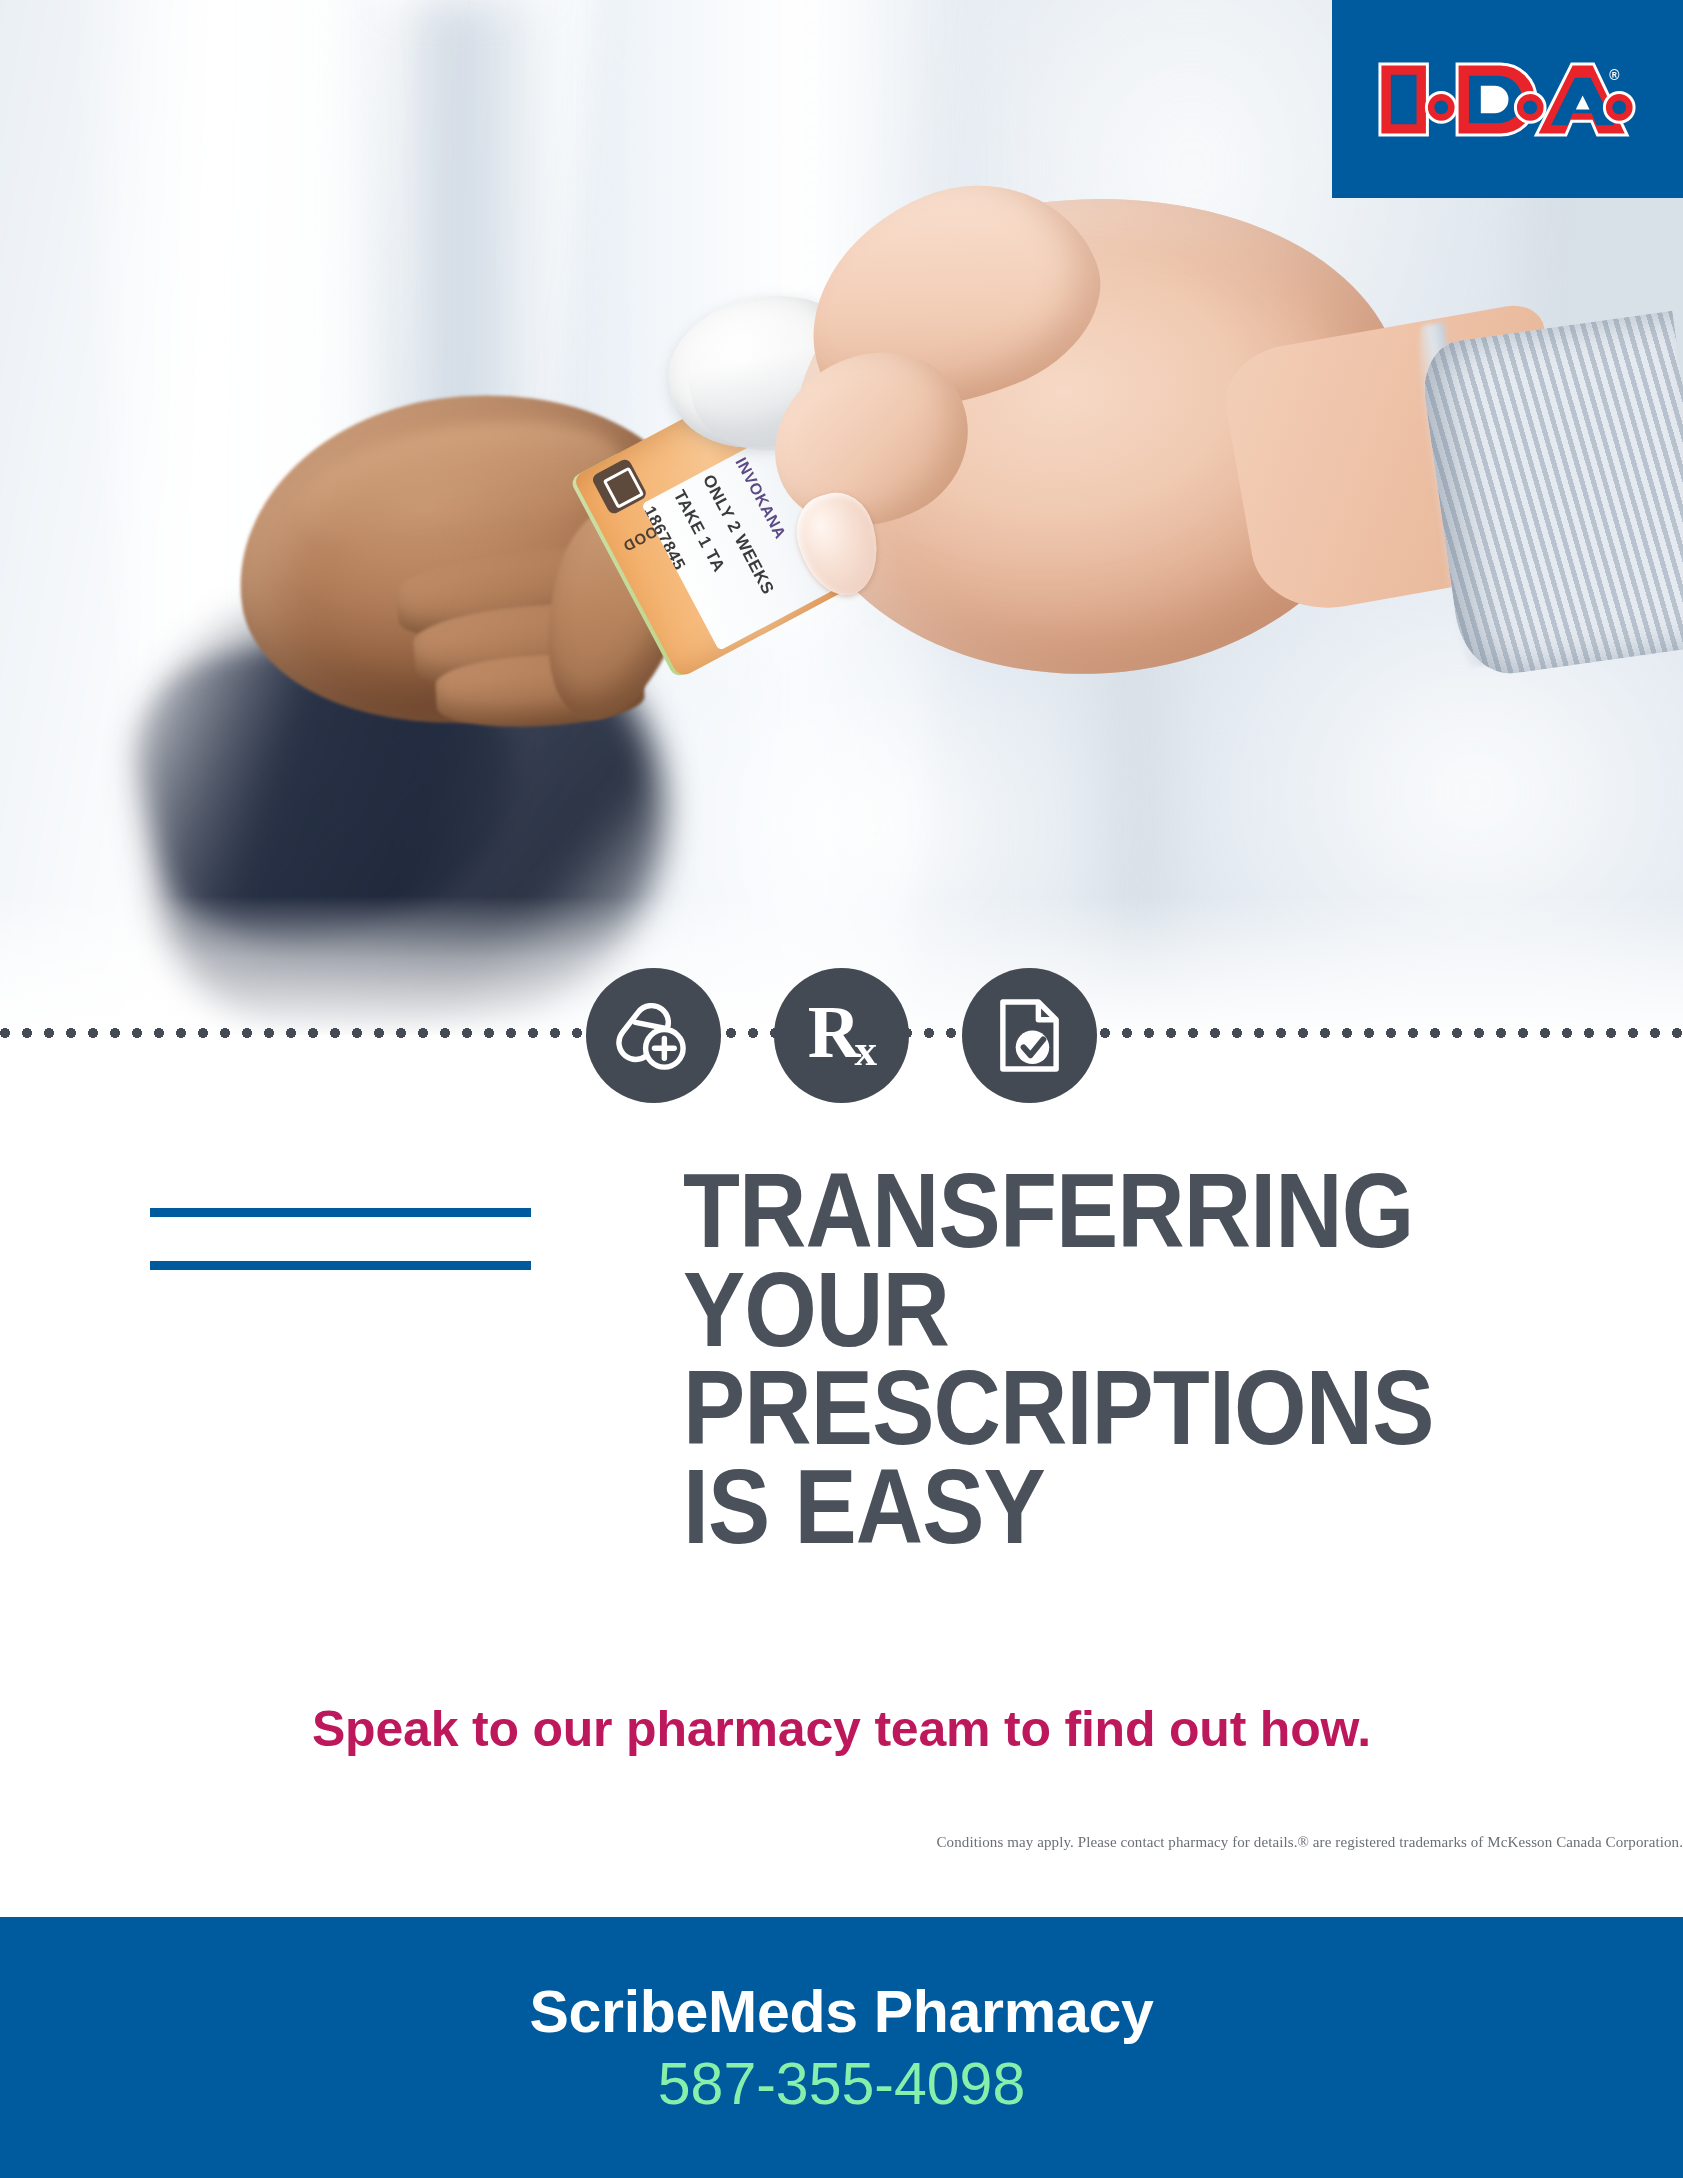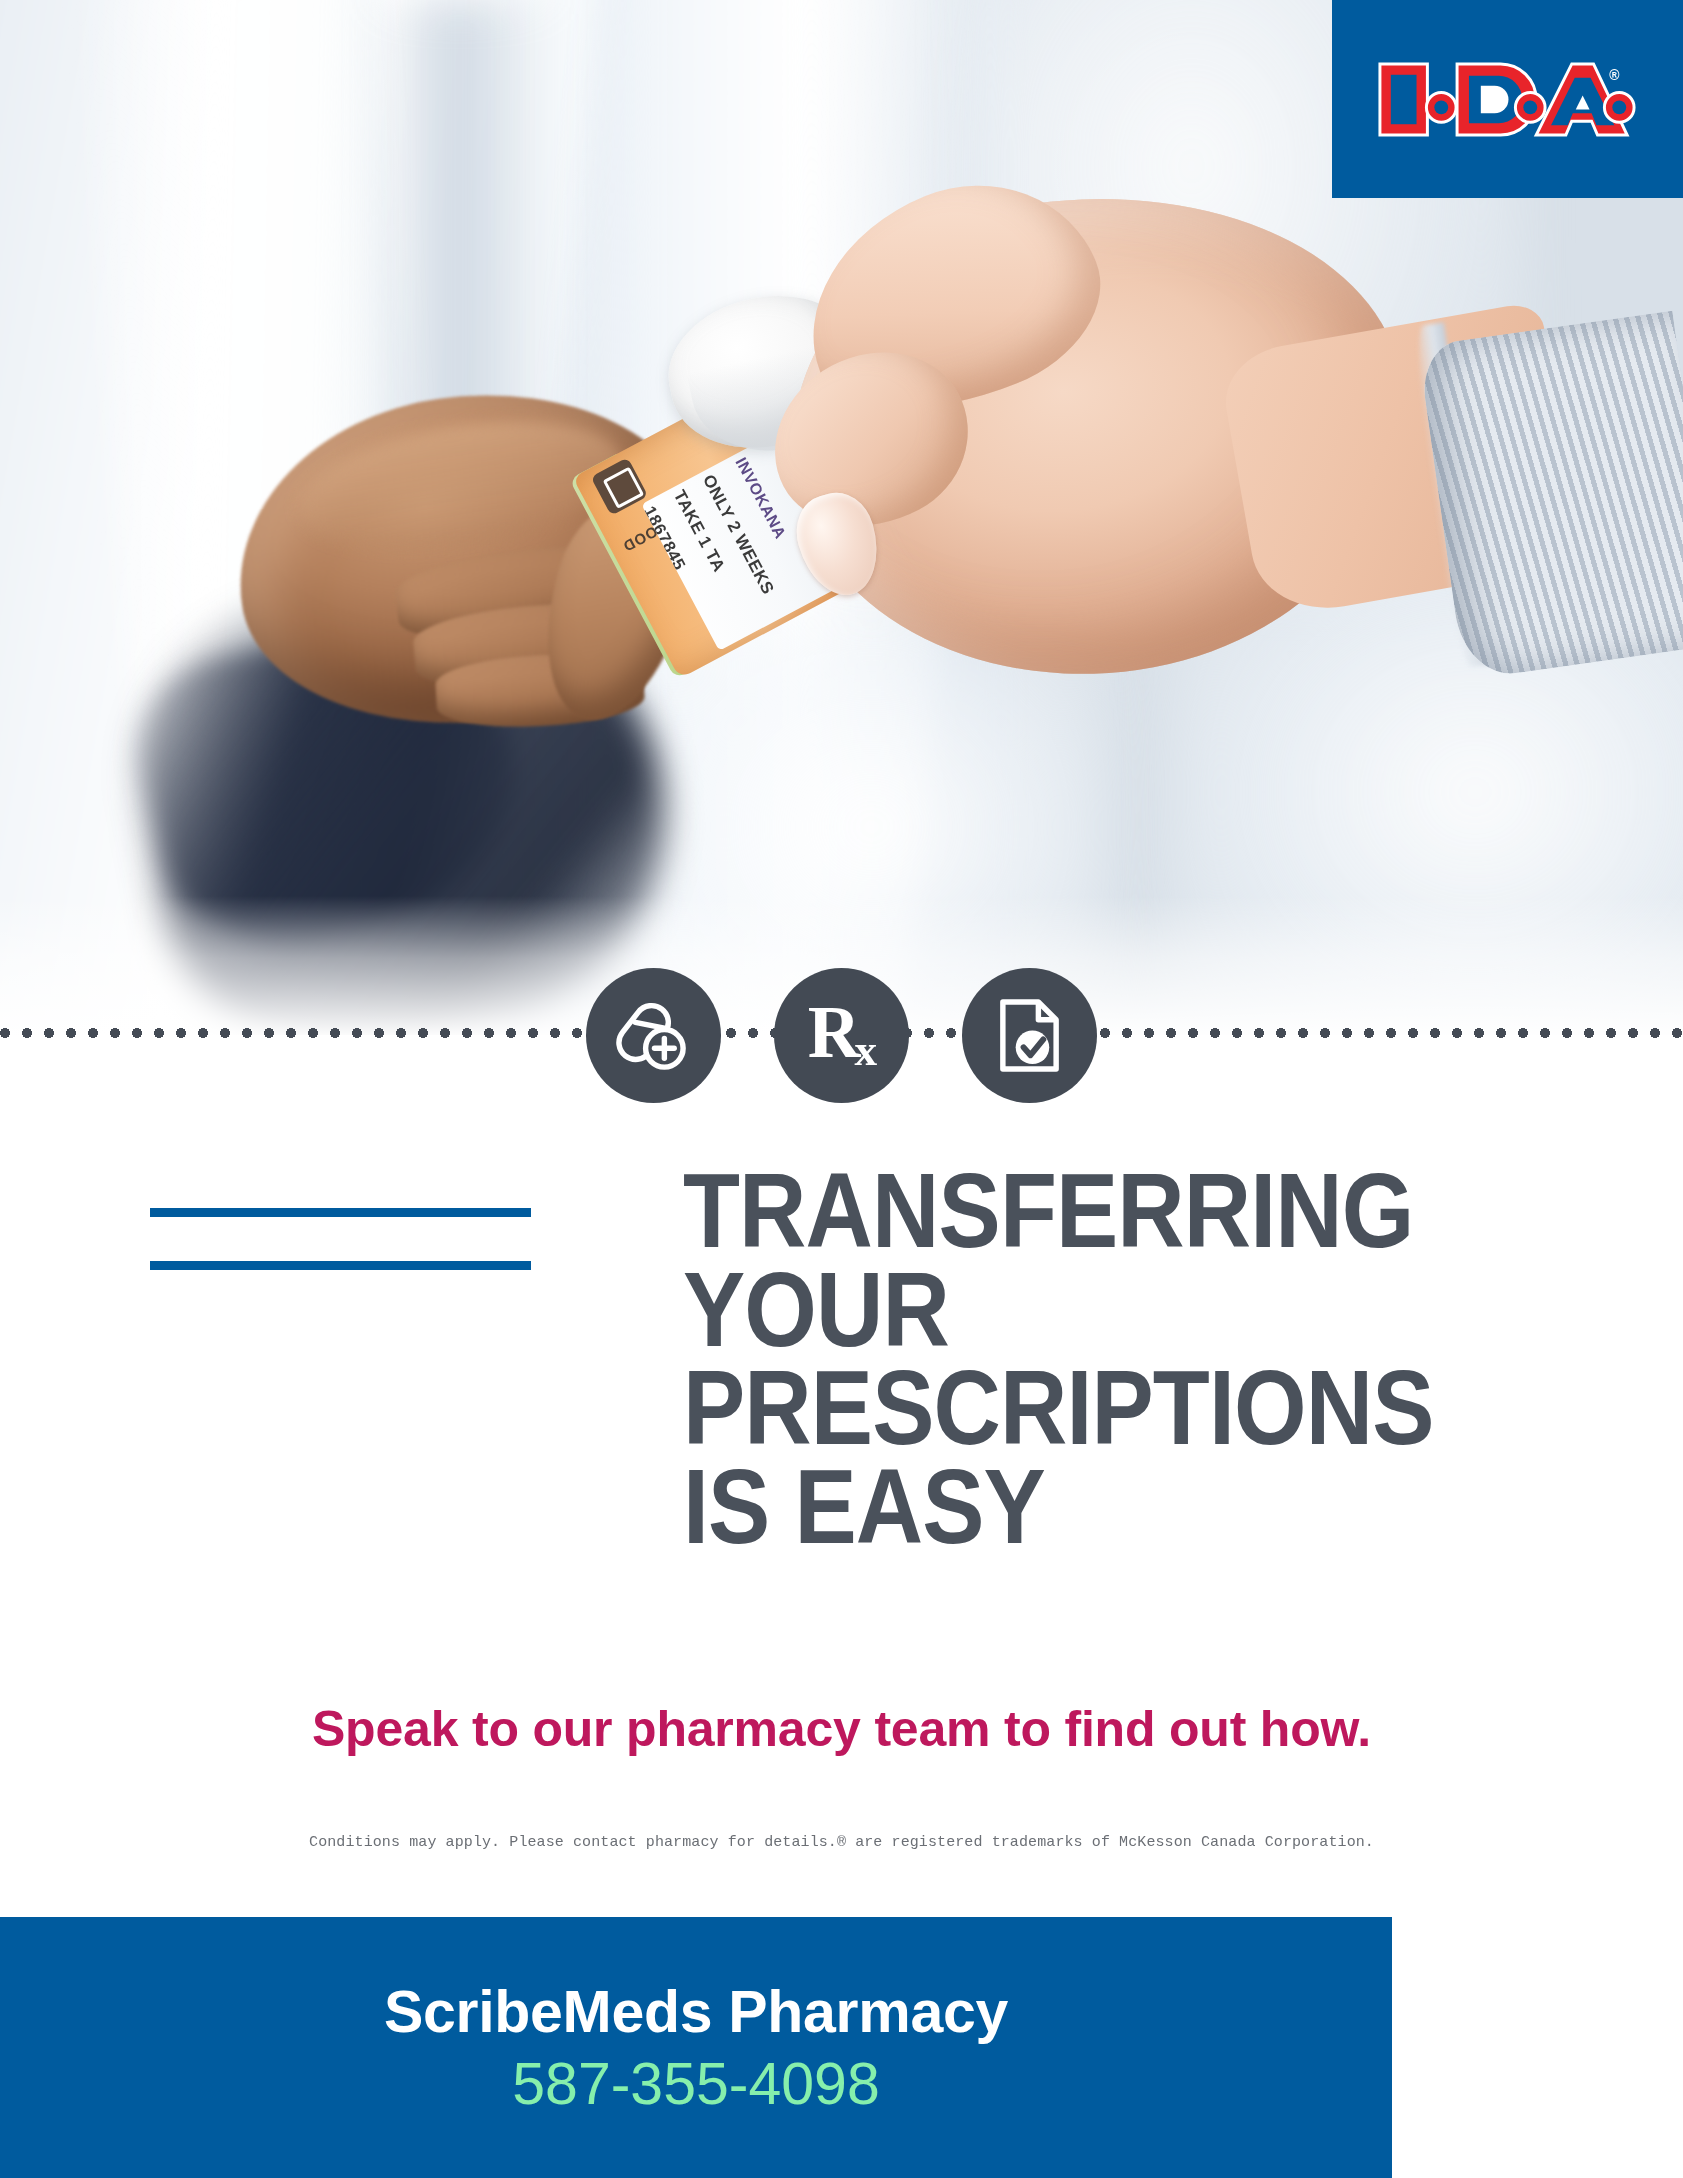--- a/index.html
+++ b/index.html
@@ -492,33 +492,33 @@
     font-weight: 700;
     font-size: 50px;
     letter-spacing: -0.2px;
   }
 
   .disclaimer {
     position: absolute;
     left: 0;
     top: 705px;
     width: 1683px;
-    text-align: center;
+    text-align: right;
     color: #6b6f75;
-    font-family: Liberation Mono, monospace;
+    font-family: Liberation Serif, serif;
     font-size: 15px;
     letter-spacing: 0.1px;
   }
 
   
   .footer {
     position: absolute;
     left: 0;
     bottom: 0;
-    width: 1392px;
+    width: 1683px;
     height: 261px;
     background: #005B9E;
     display: flex;
     flex-direction: column;
     align-items: center;
     justify-content: center;
     gap: 4px;
   }
   .footer-name {
     color: #ffffff;

